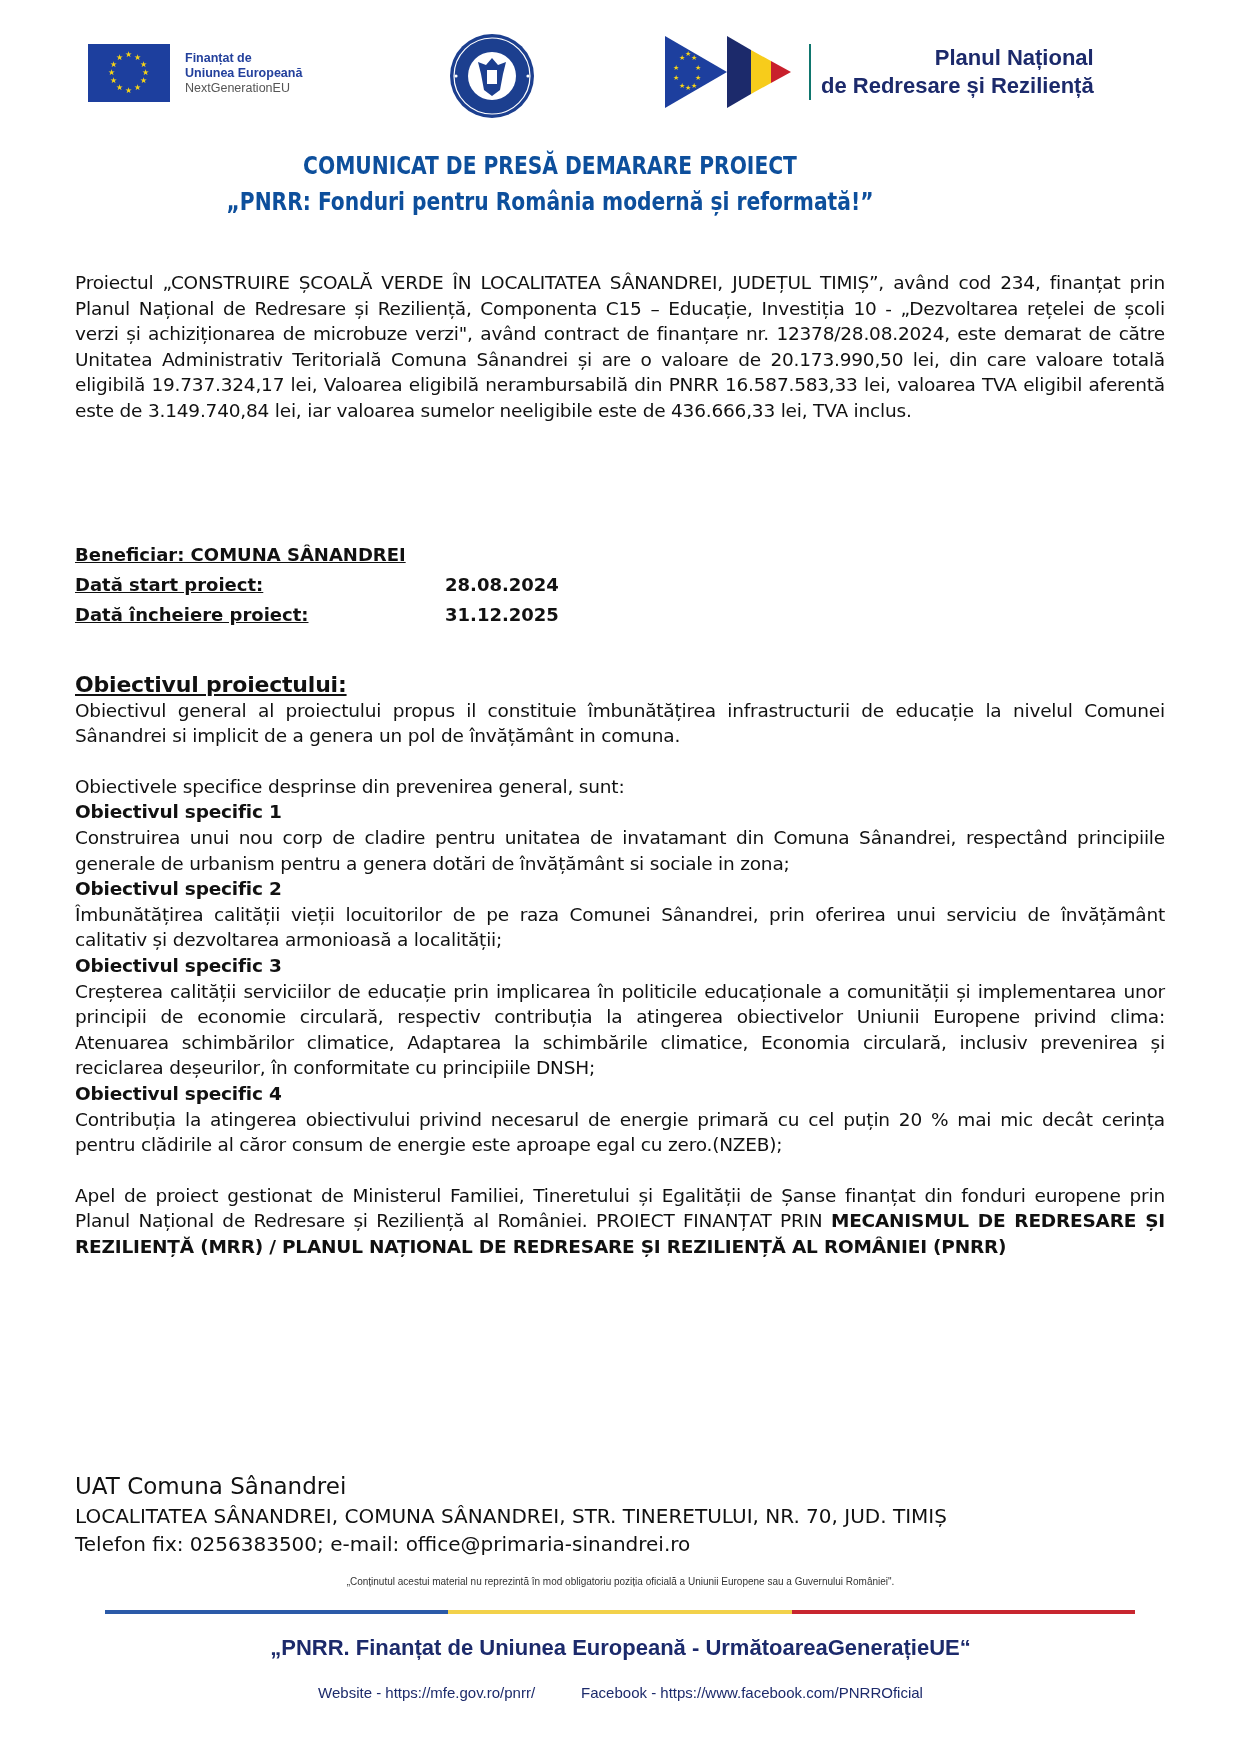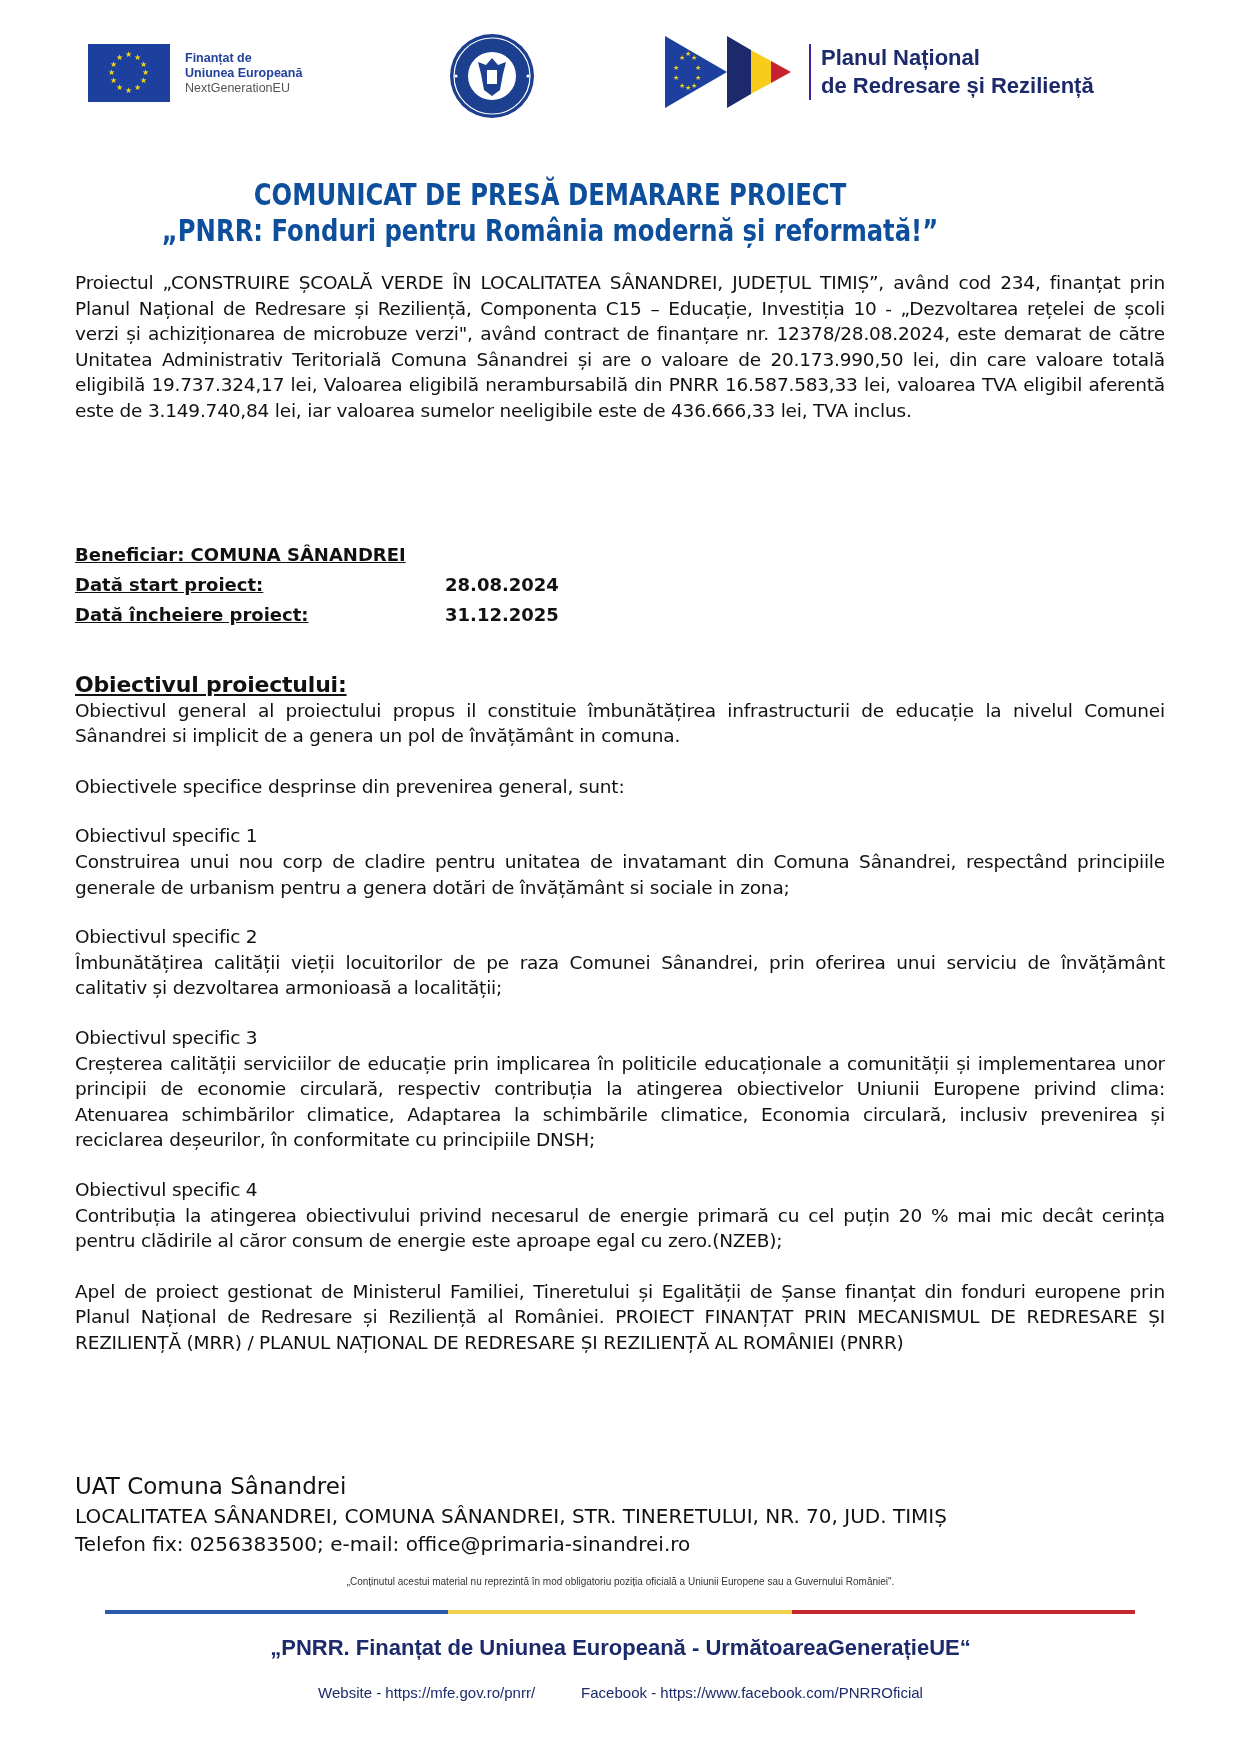--- a/index.html
+++ b/index.html
@@ -6,31 +6,31 @@
   body { width:1241px; height:1755px; position:relative; overflow:hidden; font-family:"DejaVu Sans", sans-serif; color:#111; }
   .logos { position:absolute; left:0; top:0; width:1241px; height:130px; }
   .eu-logo { position:absolute; left:88px; top:44px; display:flex; align-items:center; }
   .eu-flag { width:82px; height:58px; background:#1d3f9e; position:relative; }
   .eu-flag .star { position:absolute; color:#f7d417; font-size:8px; line-height:8px; }
   .eu-text { margin-left:15px; font-family:"Liberation Sans", sans-serif; font-size:12.5px; line-height:15px; }
   .eu-text .l1, .eu-text .l2 { color:#23409c; font-weight:bold; }
   .eu-text .l3 { color:#555; }
   .gov-seal { position:absolute; left:448px; top:32px; width:88px; height:88px; }
   .pnrr-logo { position:absolute; left:665px; top:32px; display:flex; align-items:center; }
-  .pnrr-text { margin-left:14px; padding-left:10px; border-left:2px solid #4c1d95; font-family:"Liberation Sans", sans-serif; font-size:22px; line-height:28px; color:#1c2a6b; font-weight:bold; }
-  .title { position:absolute; left:0; top:177px; width:1100px; text-align:center; color:#0d4f9c; font-weight:bold; font-family:"DejaVu Sans Condensed","DejaVu Sans", sans-serif; font-size:30px; line-height:36px; }
+  .pnrr-text { margin-left:14px; padding-left:10px; border-left:2px solid #0f766e; font-family:"Liberation Sans", sans-serif; font-size:22px; line-height:28px; color:#1c2a6b; font-weight:bold;text-align:right; }
+  .title { position:absolute; left:0; top:148px; width:1100px; text-align:center; color:#0d4f9c; font-weight:bold; font-family:"DejaVu Sans Condensed","DejaVu Sans", sans-serif; font-size:25px; line-height:36px; }
   .title div { transform:scaleX(0.9); }
   .body { position:absolute; left:75px; width:1090px; font-size:18.5px; line-height:25.6px; font-family:"DejaVu Sans", sans-serif; letter-spacing:-0.2px; }
   .justify { text-align:justify; }
   .info { position:absolute; left:75px; top:540px; font-size:18px; font-weight:bold; line-height:30px; }
   .info .row { display:flex; }
   .info .lbl { text-decoration:underline; width:370px; }
   .info .lbl.full { width:auto; }
   .section-h { font-size:22px; font-weight:bold; text-decoration:underline; }
-  .bold { font-weight:normal;margin-top:24px; }
+  .bold { font-weight:bold; }
   .uat { position:absolute; left:75px; top:1470px; width:1100px; }
   .uat .name { font-size:23px; line-height:32px; }
   .uat .line { font-size:20px; line-height:28px; }
   .disclaimer { position:absolute; left:0; top:1576px; width:1241px; text-align:center; font-family:"Liberation Sans", sans-serif; font-size:10px; color:#333; }
   .tricolor { position:absolute; left:105px; top:1610px; width:1030px; height:4px; display:flex; }
   .tricolor div { flex:1; }
   .footer-slogan { position:absolute; left:0; top:1635px; width:1241px; text-align:center; font-family:"Liberation Sans", sans-serif; font-weight:bold; font-size:22px; color:#1c2a6b; }
   .footer-links { position:absolute; left:0; top:1684px; width:1241px; display:flex; justify-content:center; gap:46px; font-family:"Liberation Sans", sans-serif; font-size:15px; color:#1c2a6b; }
 </style>
 </head>

